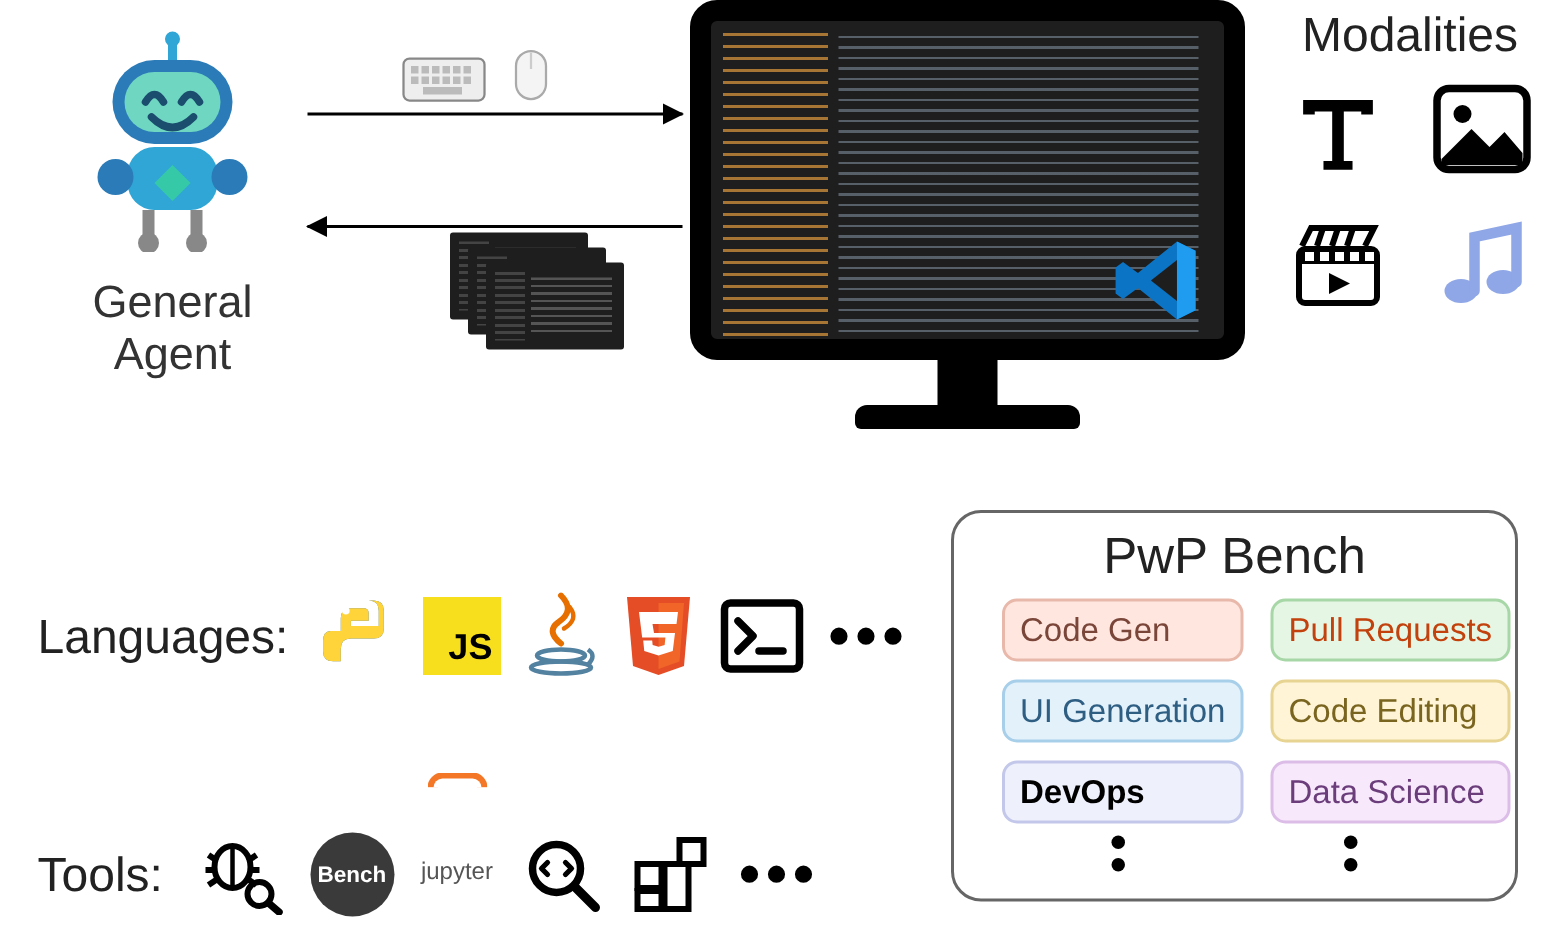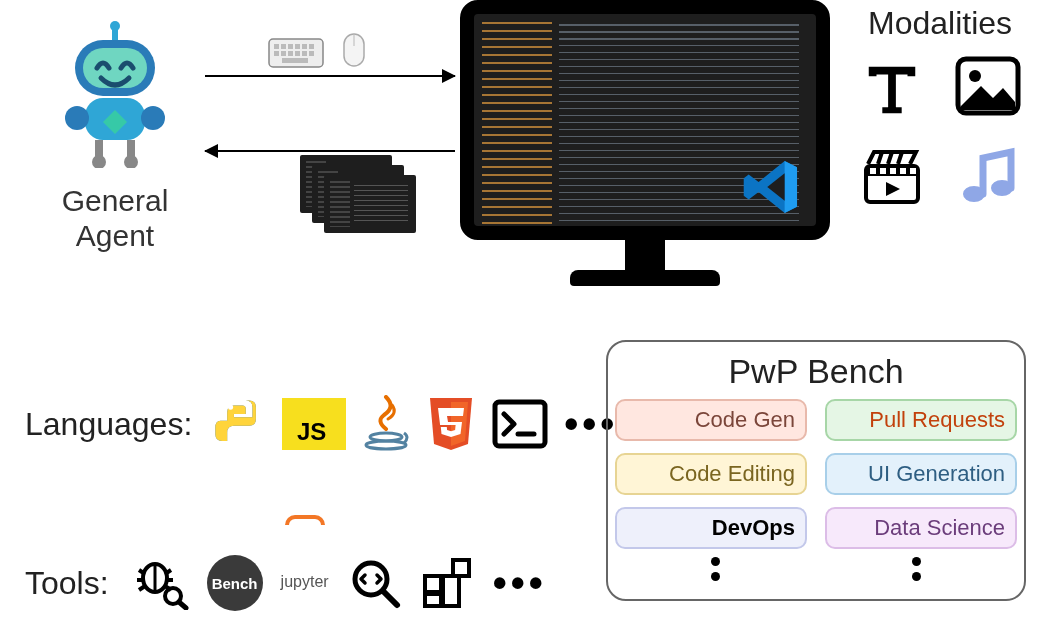--- a/index.html
+++ b/index.html
@@ -52,37 +52,37 @@
 
   
   .lang-row { position: absolute; left: 25px; top: 395px; display: flex; align-items: center; gap: 16px; }
   .section-label { font-size: 32px; color: #222; margin-right: 4px; }
   .dots { font-size: 40px; letter-spacing: 4px; font-weight: bold; color: #000; line-height: .5; }
 
   
   .tools-row { position: absolute; left: 25px; top: 515px; display: flex; align-items: center; gap: 18px; text-align: right; }
 
   
-  .bench { position: absolute; right: 18px; top: 340px; width: 420px; border: 2.5px solid #666; border-radius: 20px; padding: 10px 7px 18px; }
+  .bench { position: absolute; right: 32px; top: 340px; width: 378px; border: 2.5px solid #666; border-radius: 20px; padding: 10px 32px 18px; }
   .bench-title { font-size: 34px; text-align: center; color: #222; margin-bottom: 8px; }
   .bench-grid { display: grid; grid-template-columns: 1fr 1fr; gap: 12px 18px; }
-  .chip { border-radius: 10px; padding: 6px 10px; font-size: 22px; text-align: right; border: 2px solid; white-space: nowrap; }
+  .chip { border-radius: 10px; padding: 6px 10px; font-size: 22px; text-align: left; border: 2px solid; white-space: nowrap; }
   .chip.codegen { background: #ffe7e0; border-color: #e8b9ab; color: #7b463a; }
   .chip.pr      { background: #e5f6e5; border-color: #a7d6a7; color: #c2410c; }
   .chip.edit    { background: #fff5d6; border-color: #e7d493; color: #7a6520; }
   .chip.ui      { background: #e3f1fb; border-color: #a8cfe9; color: #2e5e82; }
   .chip.devops  { background: #eef0fb; border-color: #c3c8ea; color: #000000; font-weight: bold; }
   .chip.ds      { background: #f7e9fb; border-color: #dcbde7; color: #6b3d7b; }
   .bench-dots-row { display: flex; justify-content: space-around; margin-top: 8px; }
   .vdots { display: flex; flex-direction: column; gap: 6px; }
   .vdots span { width: 9px; height: 9px; background: #000; border-radius: 50%; }
 
   
   .icon-box { display: inline-flex; align-items: center; justify-content: center; }
-  .js-badge { width: 64px; height: 52px; background: #f7df1e; color: #000; font-weight: 800; font-size: 24px; display: flex; align-items: flex-end; justify-content: flex-end; padding: 4px 20px; }
+  .js-badge { width: 52px; height: 52px; background: #f7df1e; color: #000; font-weight: 800; font-size: 24px; display: flex; align-items: flex-end; justify-content: flex-end; padding: 4px 6px; }
   .linter-badge { width: 56px; height: 56px; border-radius: 50%; background: #3a3a3a; color: #fff; font-size: 15px; font-weight: 600; display: flex; align-items: center; justify-content: center; }
   .jupyter-badge { font-size: 16px; color: #555; display: flex; flex-direction: column; align-items: center; gap: 48px; }
   .jupyter-arc { width: 40px; height: 10px; border: 4px solid #f37726; border-bottom: none; border-radius: 40px 40px 0 0; }
   .jupyter-arc.bottom { transform: rotate(180deg); margin-top: 2px; }
 
 </style>
 </head>
 <body>
 
 <div class="stage">
@@ -288,22 +288,22 @@
       </svg>
     </span>
     <span class="dots">•••</span>
   </div>
 
   <div class="bench">
     <div class="bench-title">PwP Bench</div>
     <div class="bench-grid">
       <div class="chip codegen">Code Gen</div>
       <div class="chip pr">Pull Requests</div>
+      <div class="chip ui">UI Generation</div>
       <div class="chip edit">Code Editing</div>
-      <div class="chip ui">UI Generation</div>
       <div class="chip devops">DevOps</div>
       <div class="chip ds">Data Science</div>
     </div>
     <div class="bench-dots-row">
       <div class="vdots">
           <span></span>
           <span></span>
         </div>
       <div class="vdots">
           <span></span>

